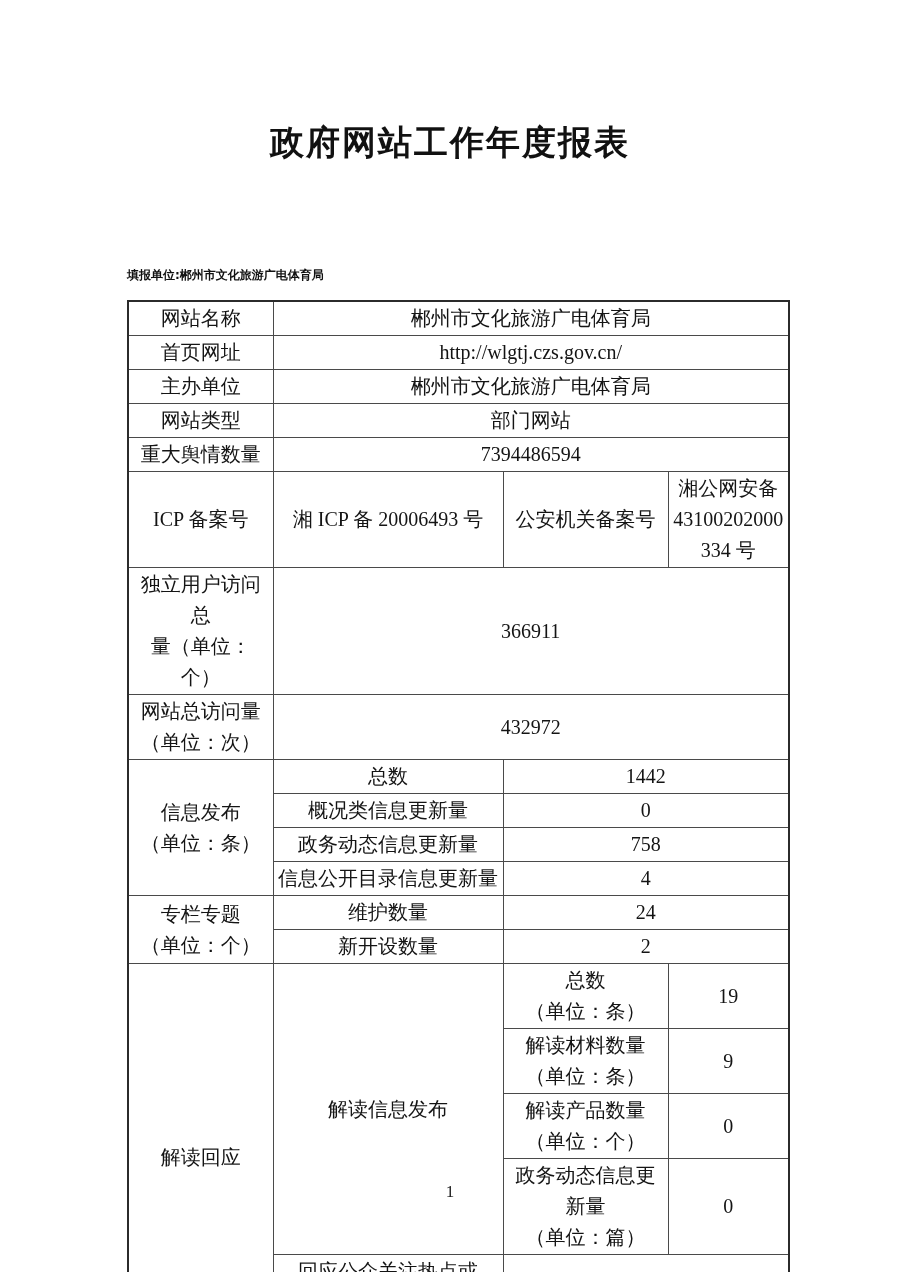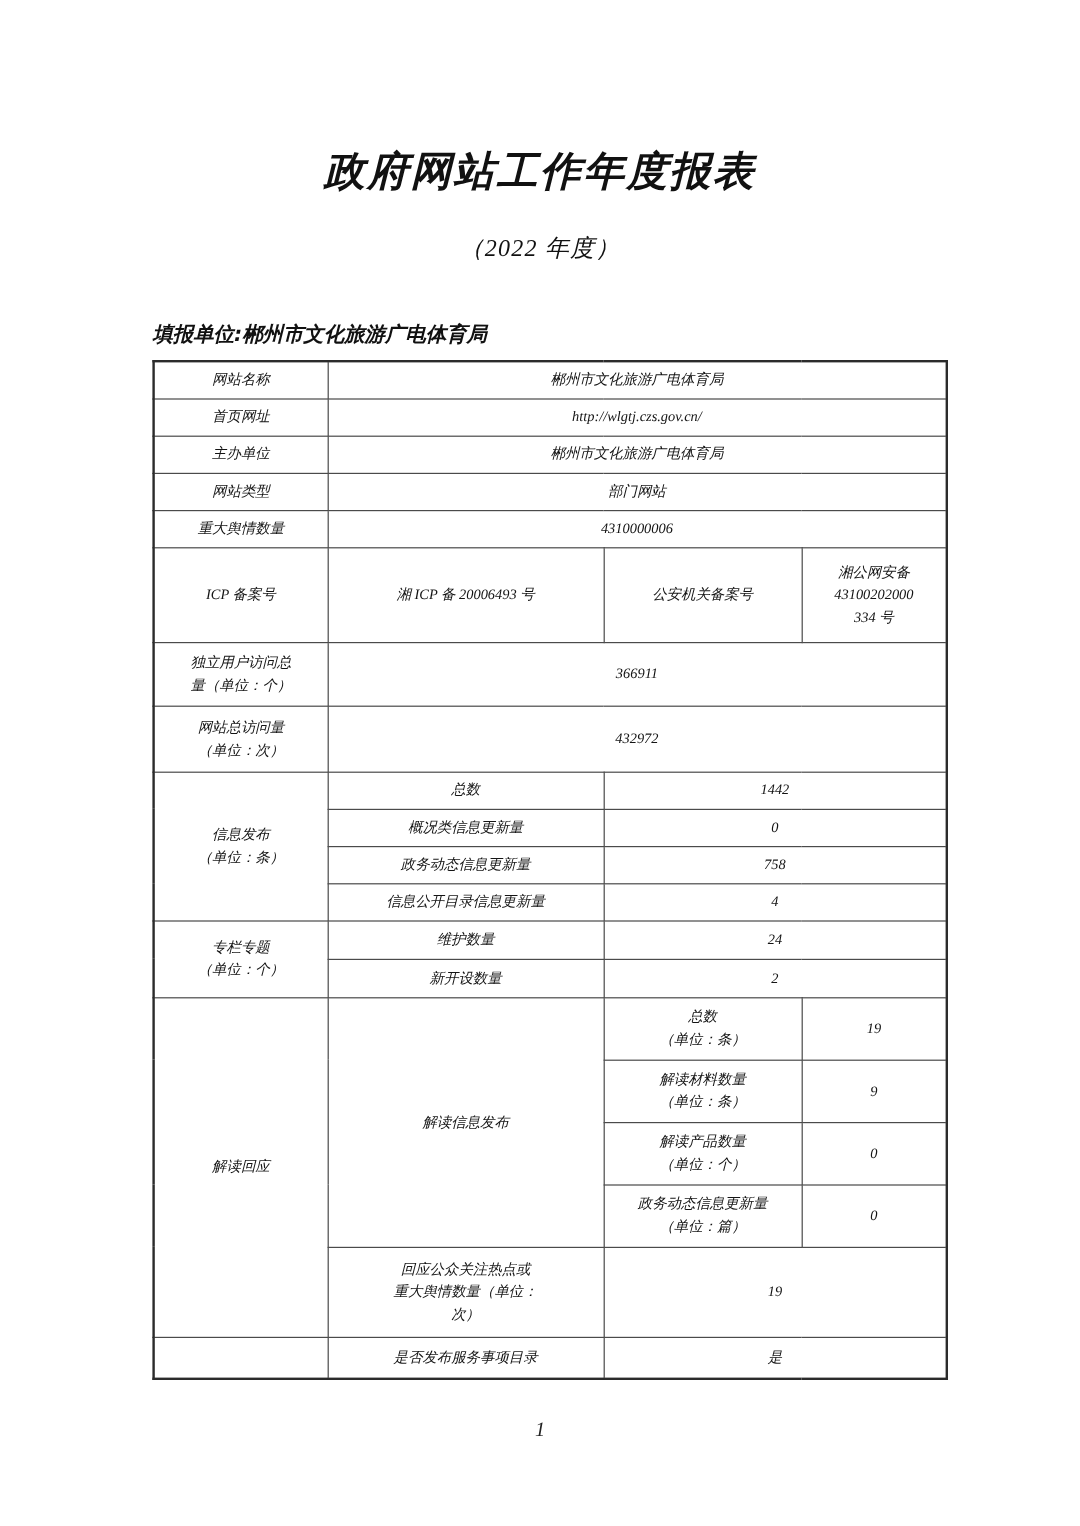--- a/index.html
+++ b/index.html
@@ -4,54 +4,53 @@
 <style>
   * { margin:0; padding:0; box-sizing:border-box; }
   html,body { background:#ffffff; }
   .page {
     position:relative;
     width:900px; height:1272px;
     background:#ffffff;
     font-family:"Liberation Serif","DejaVu Serif",serif;
     color:#1a1a1a;
     overflow:hidden;
-    font-style:italic;
   }
   .doc-title {
     position:absolute; top:120px; left:0; width:100%;
     text-align:center;
     font-family:"DejaVu Sans","Liberation Sans",sans-serif;
     font-weight:bold; font-size:34px; letter-spacing:2px;
     color:#111;
   }
   .doc-subtitle {
     position:absolute; top:193px; left:0; width:100%;
     text-align:center;
     font-family:"Liberation Serif","DejaVu Serif",serif;
     font-size:20px; letter-spacing:1px;
     color:#111;
   }
   .report-unit {
     position:absolute; top:267px; left:127px;
     font-family:"DejaVu Sans","Liberation Sans",sans-serif;
-    font-weight:bold; font-size:17px;
+    font-weight:bold; font-size:12px;
     color:#111;
   }
   table.report {
     position:absolute; top:300px; left:127px;
     width:661px;
     border-collapse:collapse;
     table-layout:fixed;
     border:2px solid #2b2b2b;
   }
   table.report td {
     border:1px solid #4a4a4a;
     text-align:center;
     vertical-align:middle;
-    font-size:12px;
+    font-size:20px;
     line-height:1.55;
     white-space:pre-line;
     padding:1px 3px;
     color:#141414;
   }
   col.c1 { width:145px; }
   col.c2 { width:230px; }
   col.c3 { width:165px; }
   col.c4 { width:121px; }
   tr.h31 { height:31px; }
@@ -68,21 +67,20 @@
     font-family:"Liberation Serif","DejaVu Serif",serif;
     font-size:17px; color:#222;
   }
 </style>
 </head>
 <body>
 
 <div class="page">
 
   <div class="doc-title">政府网站工作年度报表</div>
-  <div class="doc-subtitle">（2022 年度）</div>
   <div class="report-unit">填报单位:郴州市文化旅游广电体育局</div>
 
   <table class="report">
     <colgroup>
         <col class="c1">
         <col class="c2">
         <col class="c3">
         <col class="c4">
       </colgroup>
 
@@ -98,21 +96,21 @@
     <tr class="h31">
       <td>主办单位</td>
       <td colspan="3">郴州市文化旅游广电体育局</td>
     </tr>
     <tr class="h31">
       <td>网站类型</td>
       <td colspan="3">部门网站</td>
     </tr>
     <tr class="h31">
       <td>重大舆情数量</td>
-      <td colspan="3">4310000006</td>
+      <td colspan="3">7394486594</td>
     </tr>
 
     <tr class="h79">
       <td>ICP 备案号</td>
       <td>湘 ICP 备 20006493 号</td>
       <td>公安机关备案号</td>
       <td>湘公网安备
 43100202000
 334 号</td>
     </tr>

